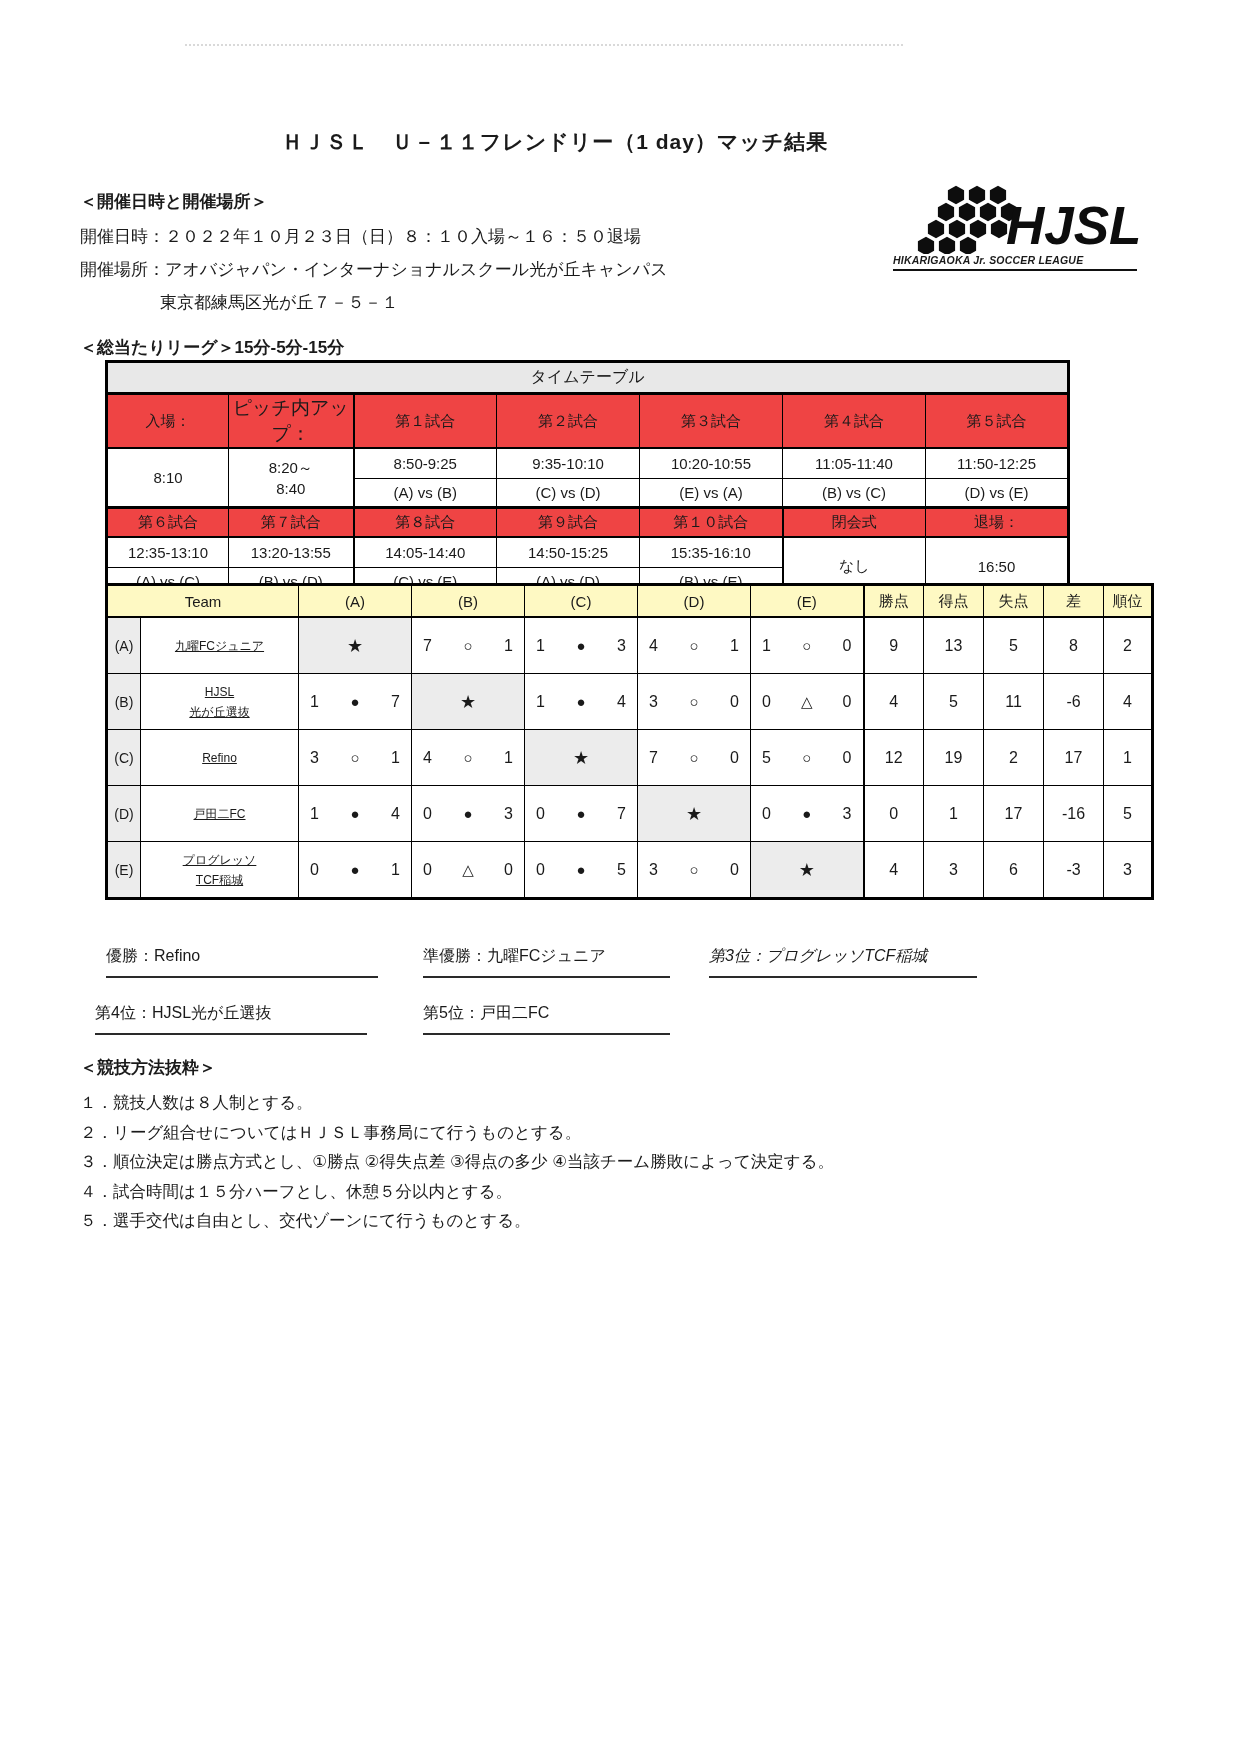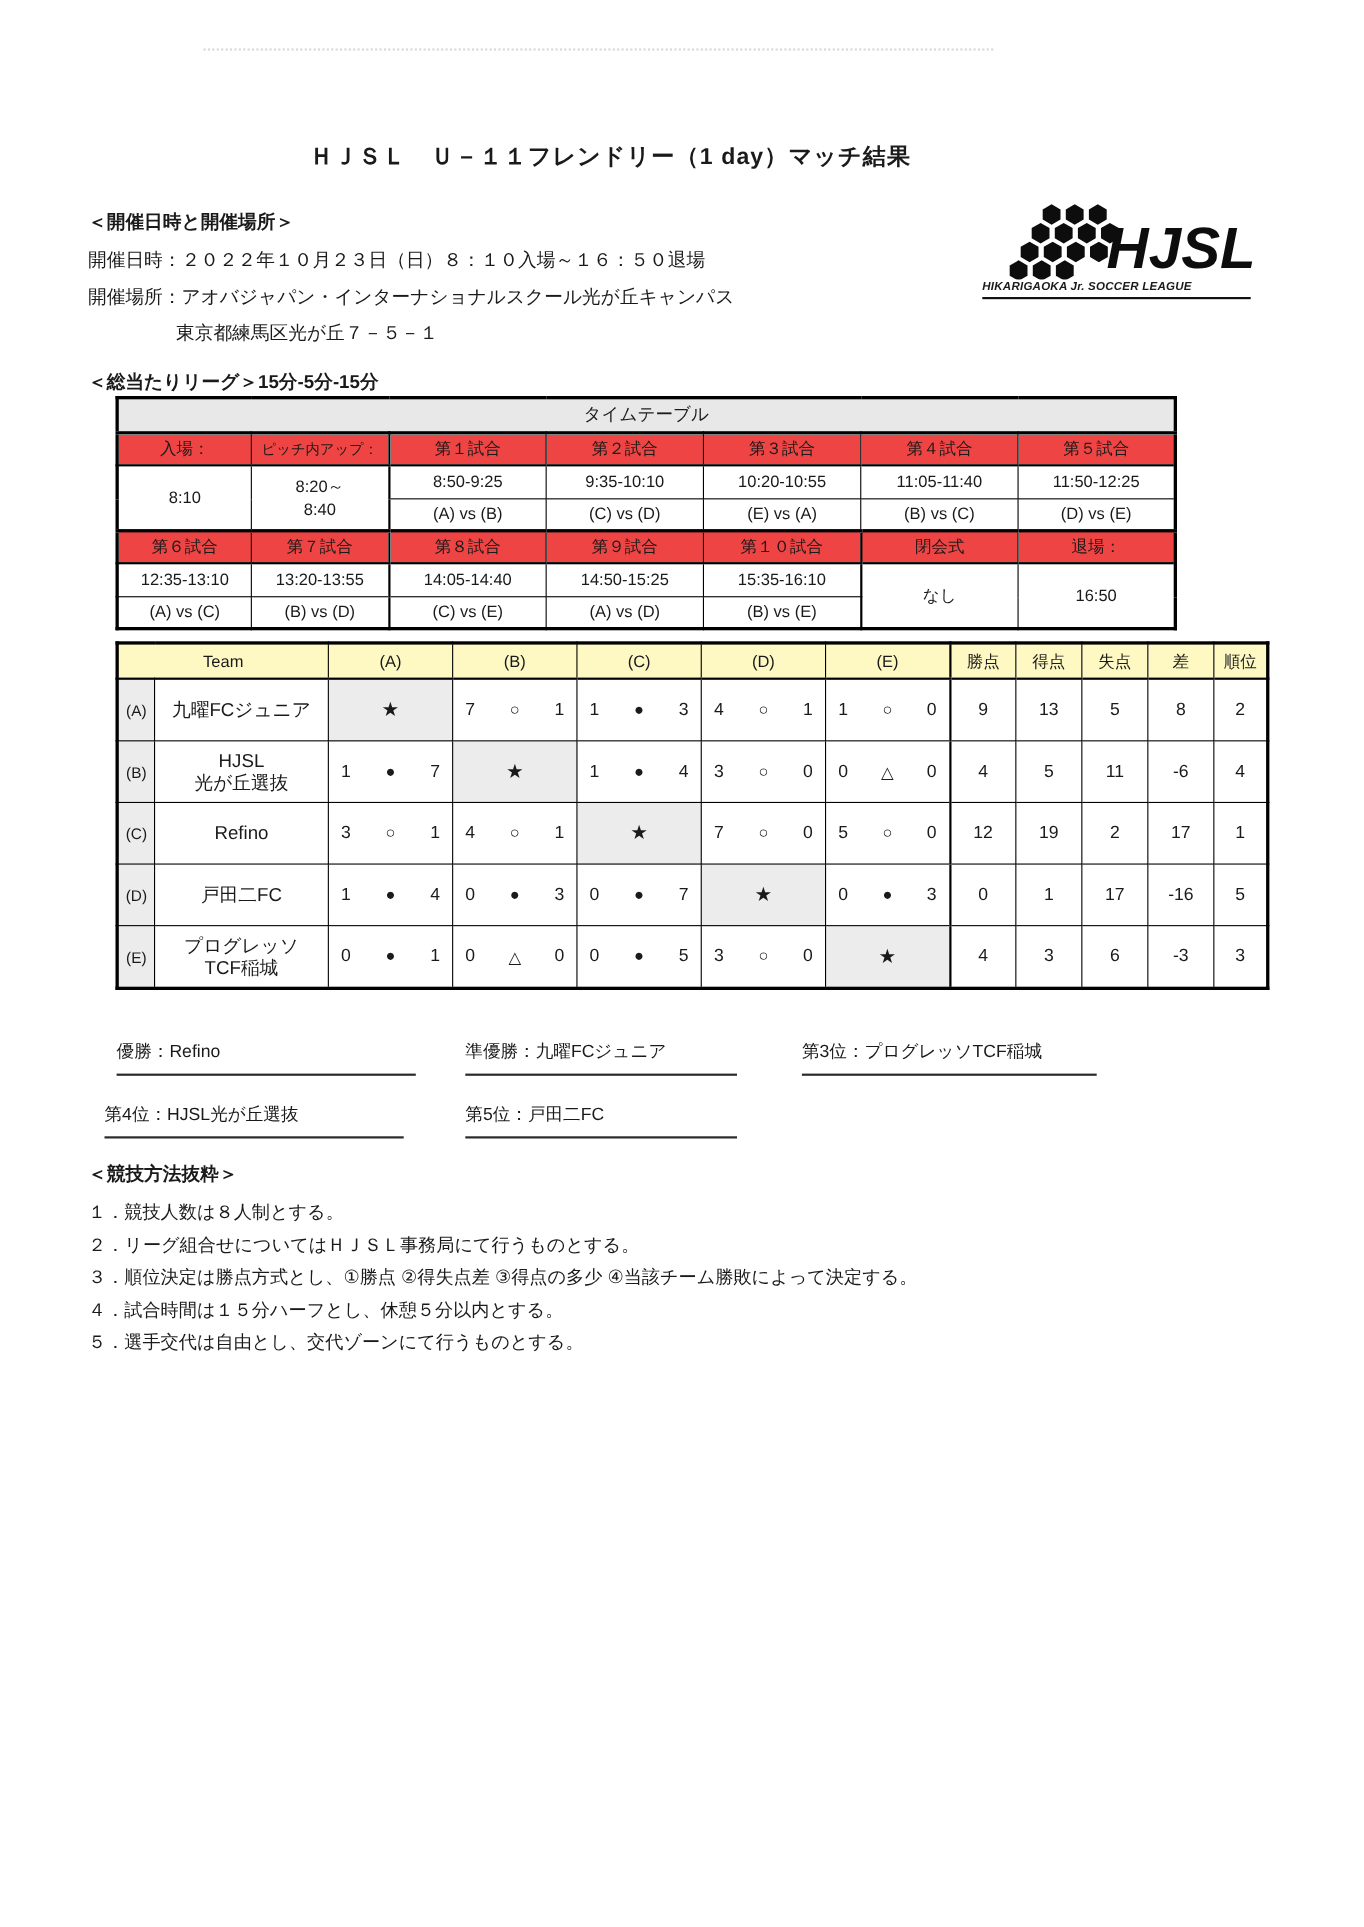--- a/index.html
+++ b/index.html
@@ -22,44 +22,44 @@
   
   .league-heading{position:absolute;left:80px;top:336px;font-size:17px;font-weight:bold;}
   
   table{border-collapse:collapse;table-layout:fixed;padding-left:40px;}
   .timetable{position:absolute;left:105px;top:360px;width:962px;border:3px solid #000;font-size:15px;}
   .timetable td,.timetable th{border:1.5px solid #000;text-align:center;vertical-align:middle;
     font-weight:normal;padding:0;overflow:hidden;}
   .tt-title-row td{height:29px;background:#e8e8e8;font-size:16px;border-bottom:3px solid #000;}
   .tt-head th{height:27px;background:#ef4444;border-bottom:2.5px solid #000;}
   .tt-head2 th{border-top:3px solid #000;}
-  .tt-small{font-size:13px;}
+  .tt-small{font-size:19px;}
   .tt-time td{height:29px;}
   .tt-match td{height:27px;}
   .group-start{border-left:2.5px solid #000 !important;}
   .pre{white-space:pre-line;line-height:21px;}
   
   .standings{position:absolute;left:105px;top:583px;width:1032px;border:3px solid #000;font-size:15px;}
   .standings th,.standings td{border:1.5px solid #000;text-align:center;vertical-align:middle;
     font-weight:normal;padding:0;}
   .standings th{height:30px;background:#fef9c3;border-bottom:2.5px solid #000;}
   .standings td{height:55px;}
   .key-cell{background:#ececec;font-size:14px;}
-  .team-cell{font-size:17px;white-space:pre-line;line-height:20px;}
+  .team-cell{font-size:12px;white-space:pre-line;line-height:20px;text-decoration:underline;}
   .result-cell .cell-flex{display:flex;justify-content:space-between;align-items:center;padding:0 11px;font-size:16px;}
   .mark{font-size:15px;}
   .star-cell{background:#ececec;font-size:18px;}
   .stat-cell{font-size:16px;}
   .thick-left{border-left:2.5px solid #000 !important;}
   
   .results{position:absolute;left:95px;top:946px;width:1050px;height:125px;}
   .result-item{position:absolute;font-size:16px;border-bottom:2px solid #2a2a2a;padding-bottom:9px;}
   .ri-1{left:11px;top:0;width:272px;}
   .ri-2{left:328px;top:0;width:247px;}
-  .ri-3{left:634px;top:0;width:268px;}
+  .ri-3{left:614px;top:0;width:268px;font-style:italic;}
   .ri-4{left:0;top:57px;width:272px;}
   .ri-5{left:328px;top:57px;width:247px;}
   
   .rules{position:absolute;left:80px;top:1056px;font-size:16.5px;}
   .rules-heading{font-weight:bold;font-size:17px;margin-bottom:15px;}
   .rule-line{margin-bottom:12.5px;line-height:17px;}
 </style>
 </head>
 <body>
 

